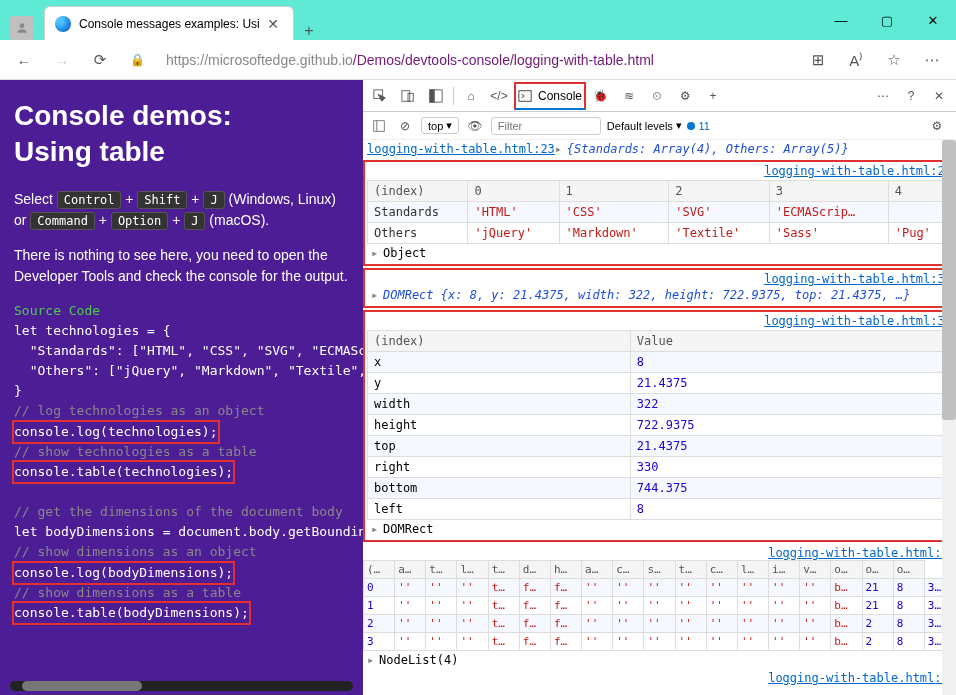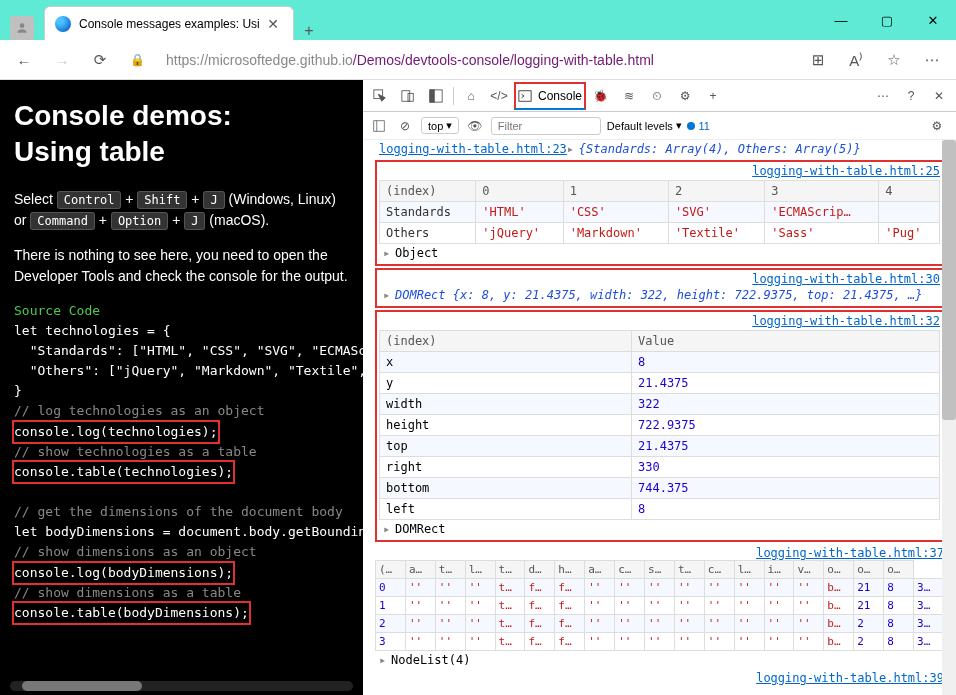--- a/index.html
+++ b/index.html
@@ -11,21 +11,21 @@
 .tab .title { flex: 1; font-size: 12px; white-space: nowrap; overflow: hidden; text-overflow: ellipsis; }
 .tab .close { color: #555; font-size: 14px; padding: 0 4px; }
 .newtab { width: 30px; text-align: center; color: #555; font-size: 16px; }
 .winctrl { margin-left: auto; display: flex; }
 .winctrl div { width: 46px; height: 40px; display: flex; align-items: center; justify-content: center; font-size: 13px; }
 .addrbar { height: 40px; background: #fff; border-bottom: 1px solid #ddd; display: flex; align-items: center; padding: 0 8px; gap: 6px; }
 .icn { width: 32px; height: 32px; display: flex; align-items: center; justify-content: center; color: #555; font-size: 15px; border-radius: 4px; }
 .url { flex: 1; font-size: 14px; color: #888; padding: 0 6px; }
 .url .dark { color: #701a75; }
 .content { display: flex; height: 615px; }
-.leftpanel { width: 363px; background: #000000; color: #fff; padding: 18px 14px; overflow: hidden; position: relative; }
+.leftpanel { width: 363px; background: #4c1d95; color: #fff; padding: 18px 14px; overflow: hidden; position: relative; }
 .leftpanel h1 { font-size: 28px; font-weight: bold; line-height: 1.3; margin-bottom: 18px; }
 .leftpanel p { font-size: 14px; line-height: 1.5; margin-bottom: 14px; }
 .kbd { background: #333; border: 1px solid #555; border-radius: 3px; padding: 1px 6px; font-family: monospace; font-size: 12px; }
 .codebox { font-family: Consolas, monospace; font-size: 13px; line-height: 1.55; white-space: pre; margin-top: 6px; }
 .c-green { color: #4ec94e; }
 .c-white { color: #fff; }
 .c-grey { color: #888; }
 .hl { outline: 2px solid #e03030; display: inline-block; }
 .hscroll { position: absolute; bottom: 4px; left: 10px; right: 10px; height: 10px; background: #222; border-radius: 5px; }
 .hscroll::before { content: ""; position: absolute; left: 12px; width: 120px; height: 10px; background: #777; border-radius: 5px; }
@@ -33,21 +33,21 @@
 .dt-tabs { height: 32px; display: flex; align-items: center; border-bottom: 1px solid #ccc; padding: 0 4px; gap: 2px; }
 .dt-ic { width: 26px; height: 26px; display: flex; align-items: center; justify-content: center; color: #555; }
 .dt-console-tab { border: 2px solid #e03030; display: flex; align-items: center; height: 28px; padding: 0 2px; gap: 6px; border-bottom: 2px solid #0078d4; }
 .dt-console-tab svg { width: 14px; height: 14px; }
 .filterbar { height: 28px; display: flex; align-items: center; padding: 0 6px; gap: 6px; border-bottom: 1px solid #eee; }
 .ctx { border: 1px solid #ccc; border-radius: 3px; padding: 1px 6px; font-size: 11px; display: flex; align-items: center; gap: 3px; }
 .filter-input { border: 1px solid #ccc; border-radius: 3px; padding: 2px 6px; font-size: 11px; width: 110px; }
 .lvl { font-size: 11px; display: flex; align-items: center; gap: 3px; }
 .issues { color: #0066cc; font-size: 11px; display: flex; align-items: center; gap: 3px; }
 .issues .dot { width: 8px; height: 8px; background: #0078d4; border-radius: 50%; }
-.msgs { flex: 1; overflow-y: auto; font-family: Consolas, monospace; font-size: 12px; padding: 0 12px; position: relative; }
+.msgs { flex: 1; overflow-y: auto; font-family: Consolas, monospace; font-size: 12px; padding: 0 0; position: relative; }
 .srclink { color: #0066cc; text-decoration: underline; float: right; font-family: Consolas, monospace; font-size: 12px; }
 .row { display: flex; padding: 2px 4px; clear: both; }
 .expander { color: #888; width: 12px; }
 .objtxt { color: #1d4ed8; font-style: italic; }
 .redbox { border: 2px solid #e03030; margin: 2px 0; padding: 2px; }
 .tbl { width: 100%; border-collapse: collapse; font-size: 12px; }
 .tbl th, .tbl td { border: 1px solid #ddd; padding: 3px 6px; text-align: left; }
 .tbl th { background: #f5f5f5; font-weight: normal; color: #555; }
 .tbl tr:nth-child(even) td { background: #f5f9ff; }
 .strval { color: #c41a16; }

